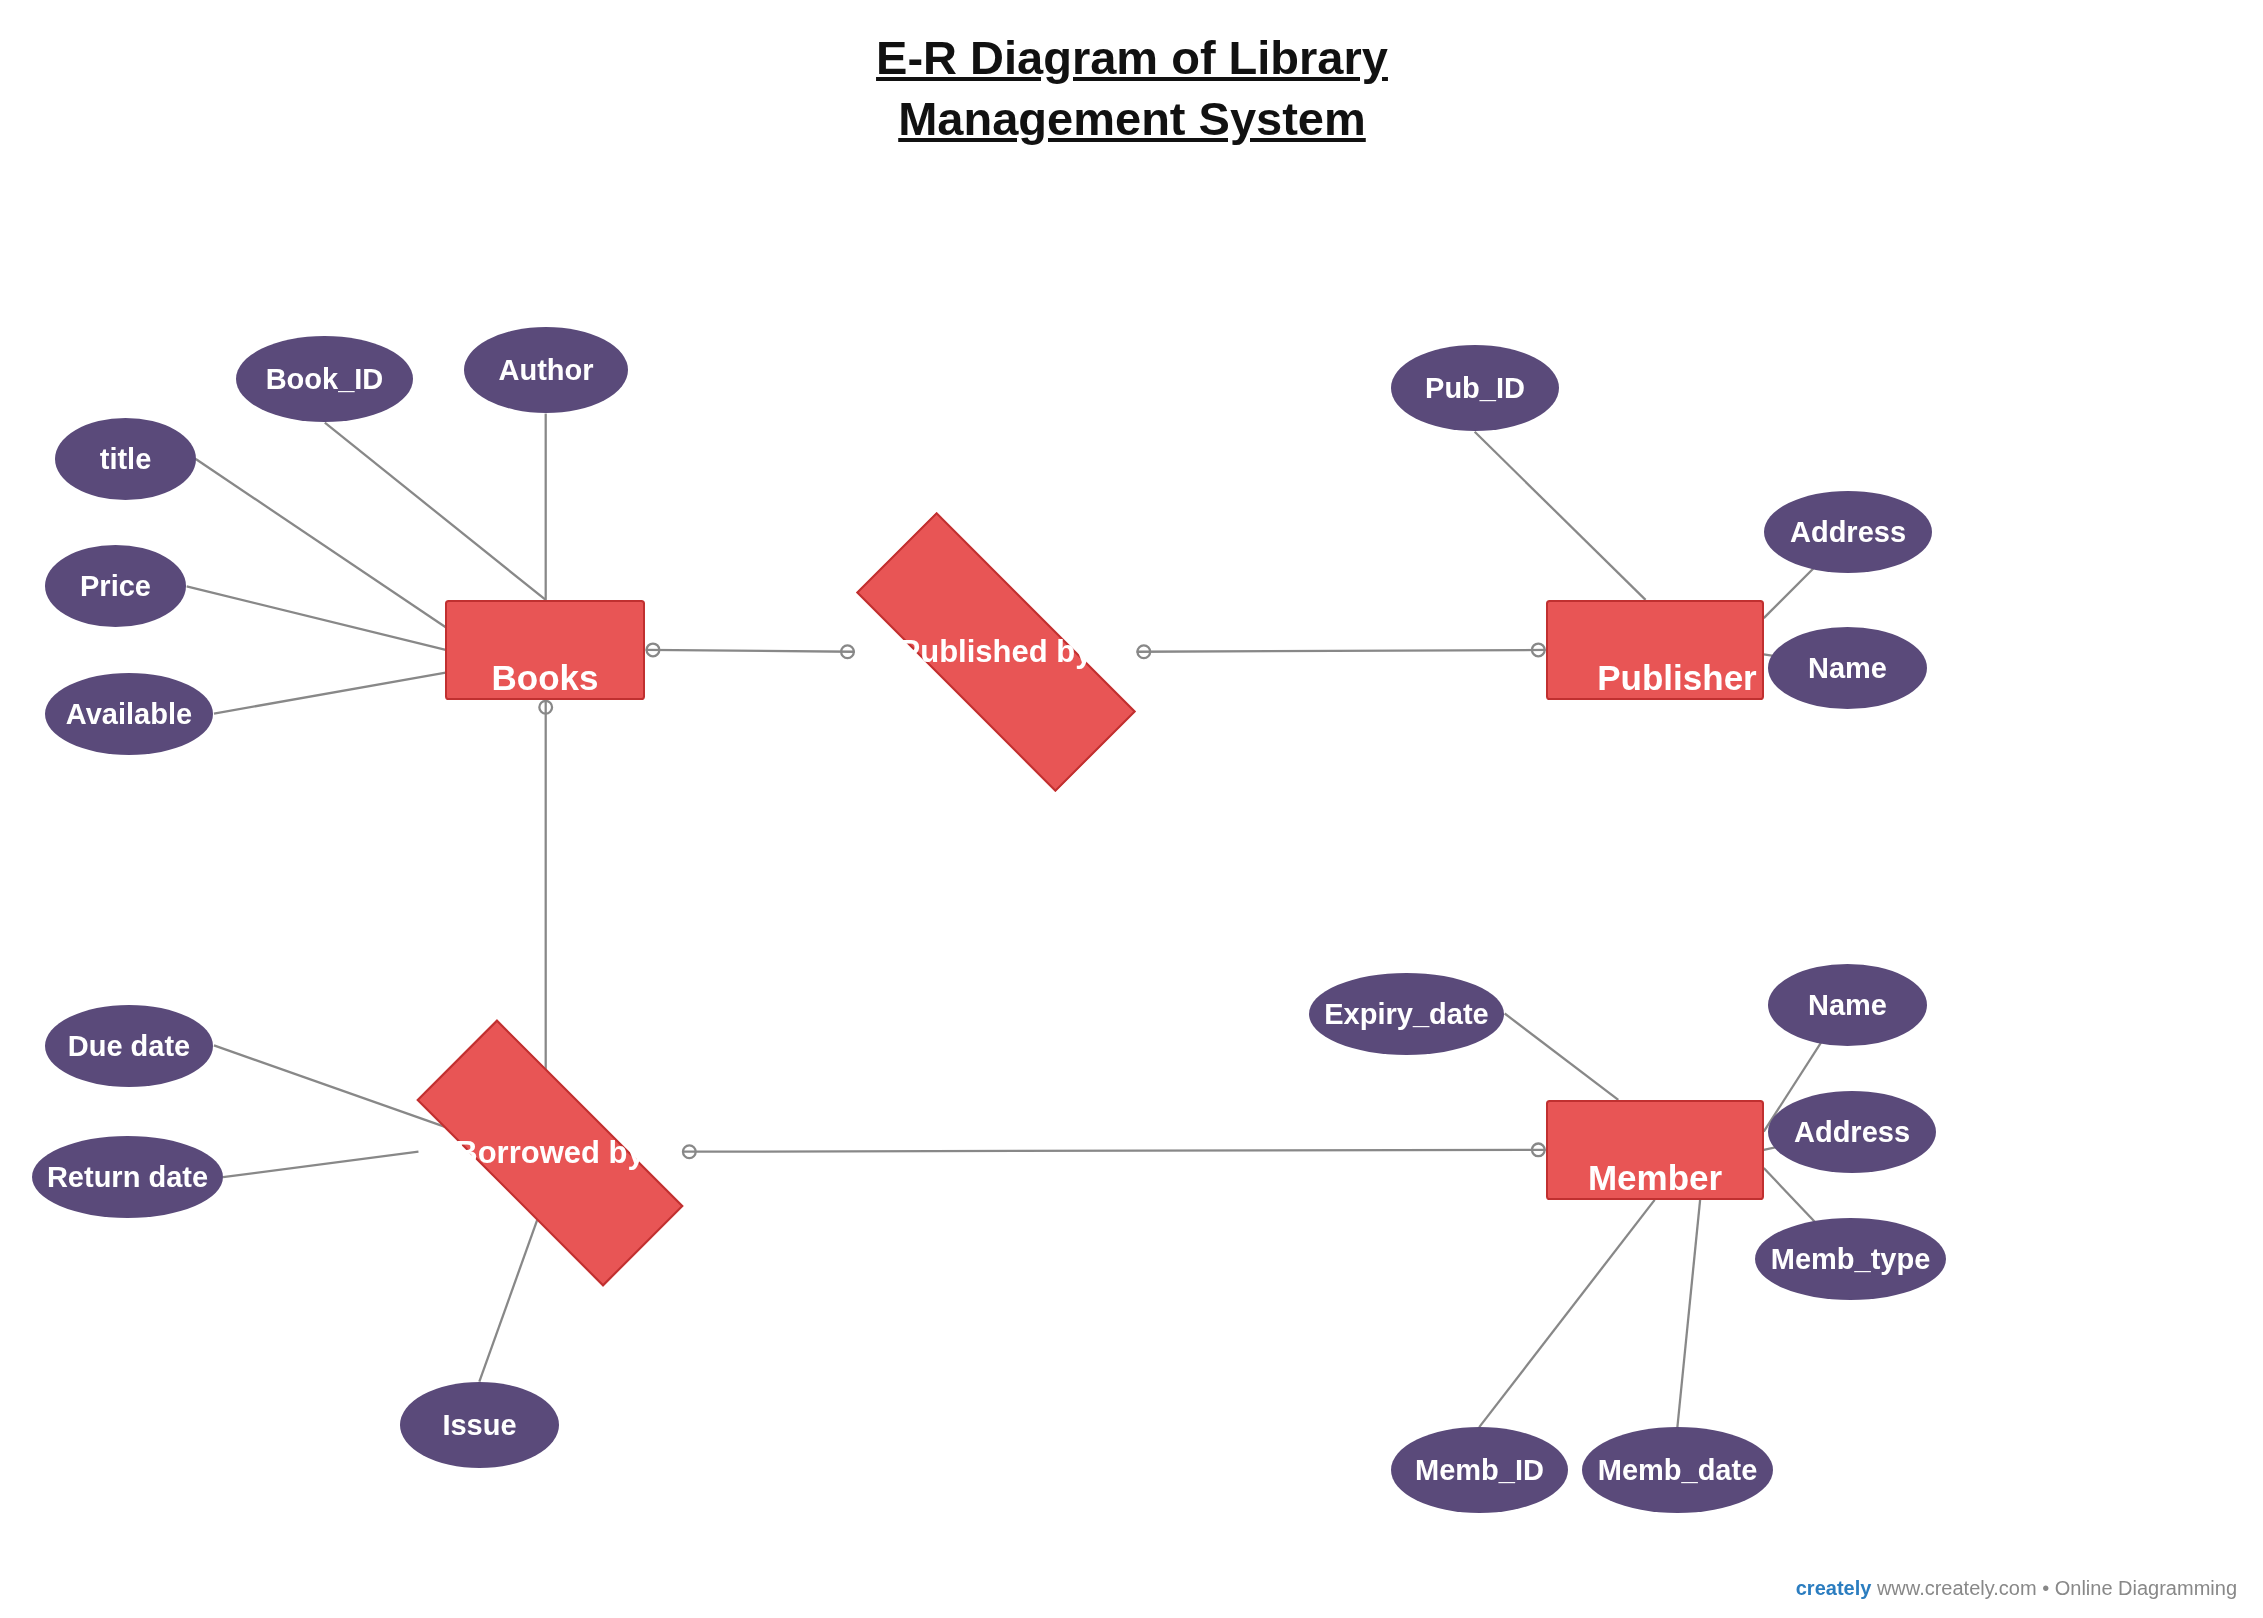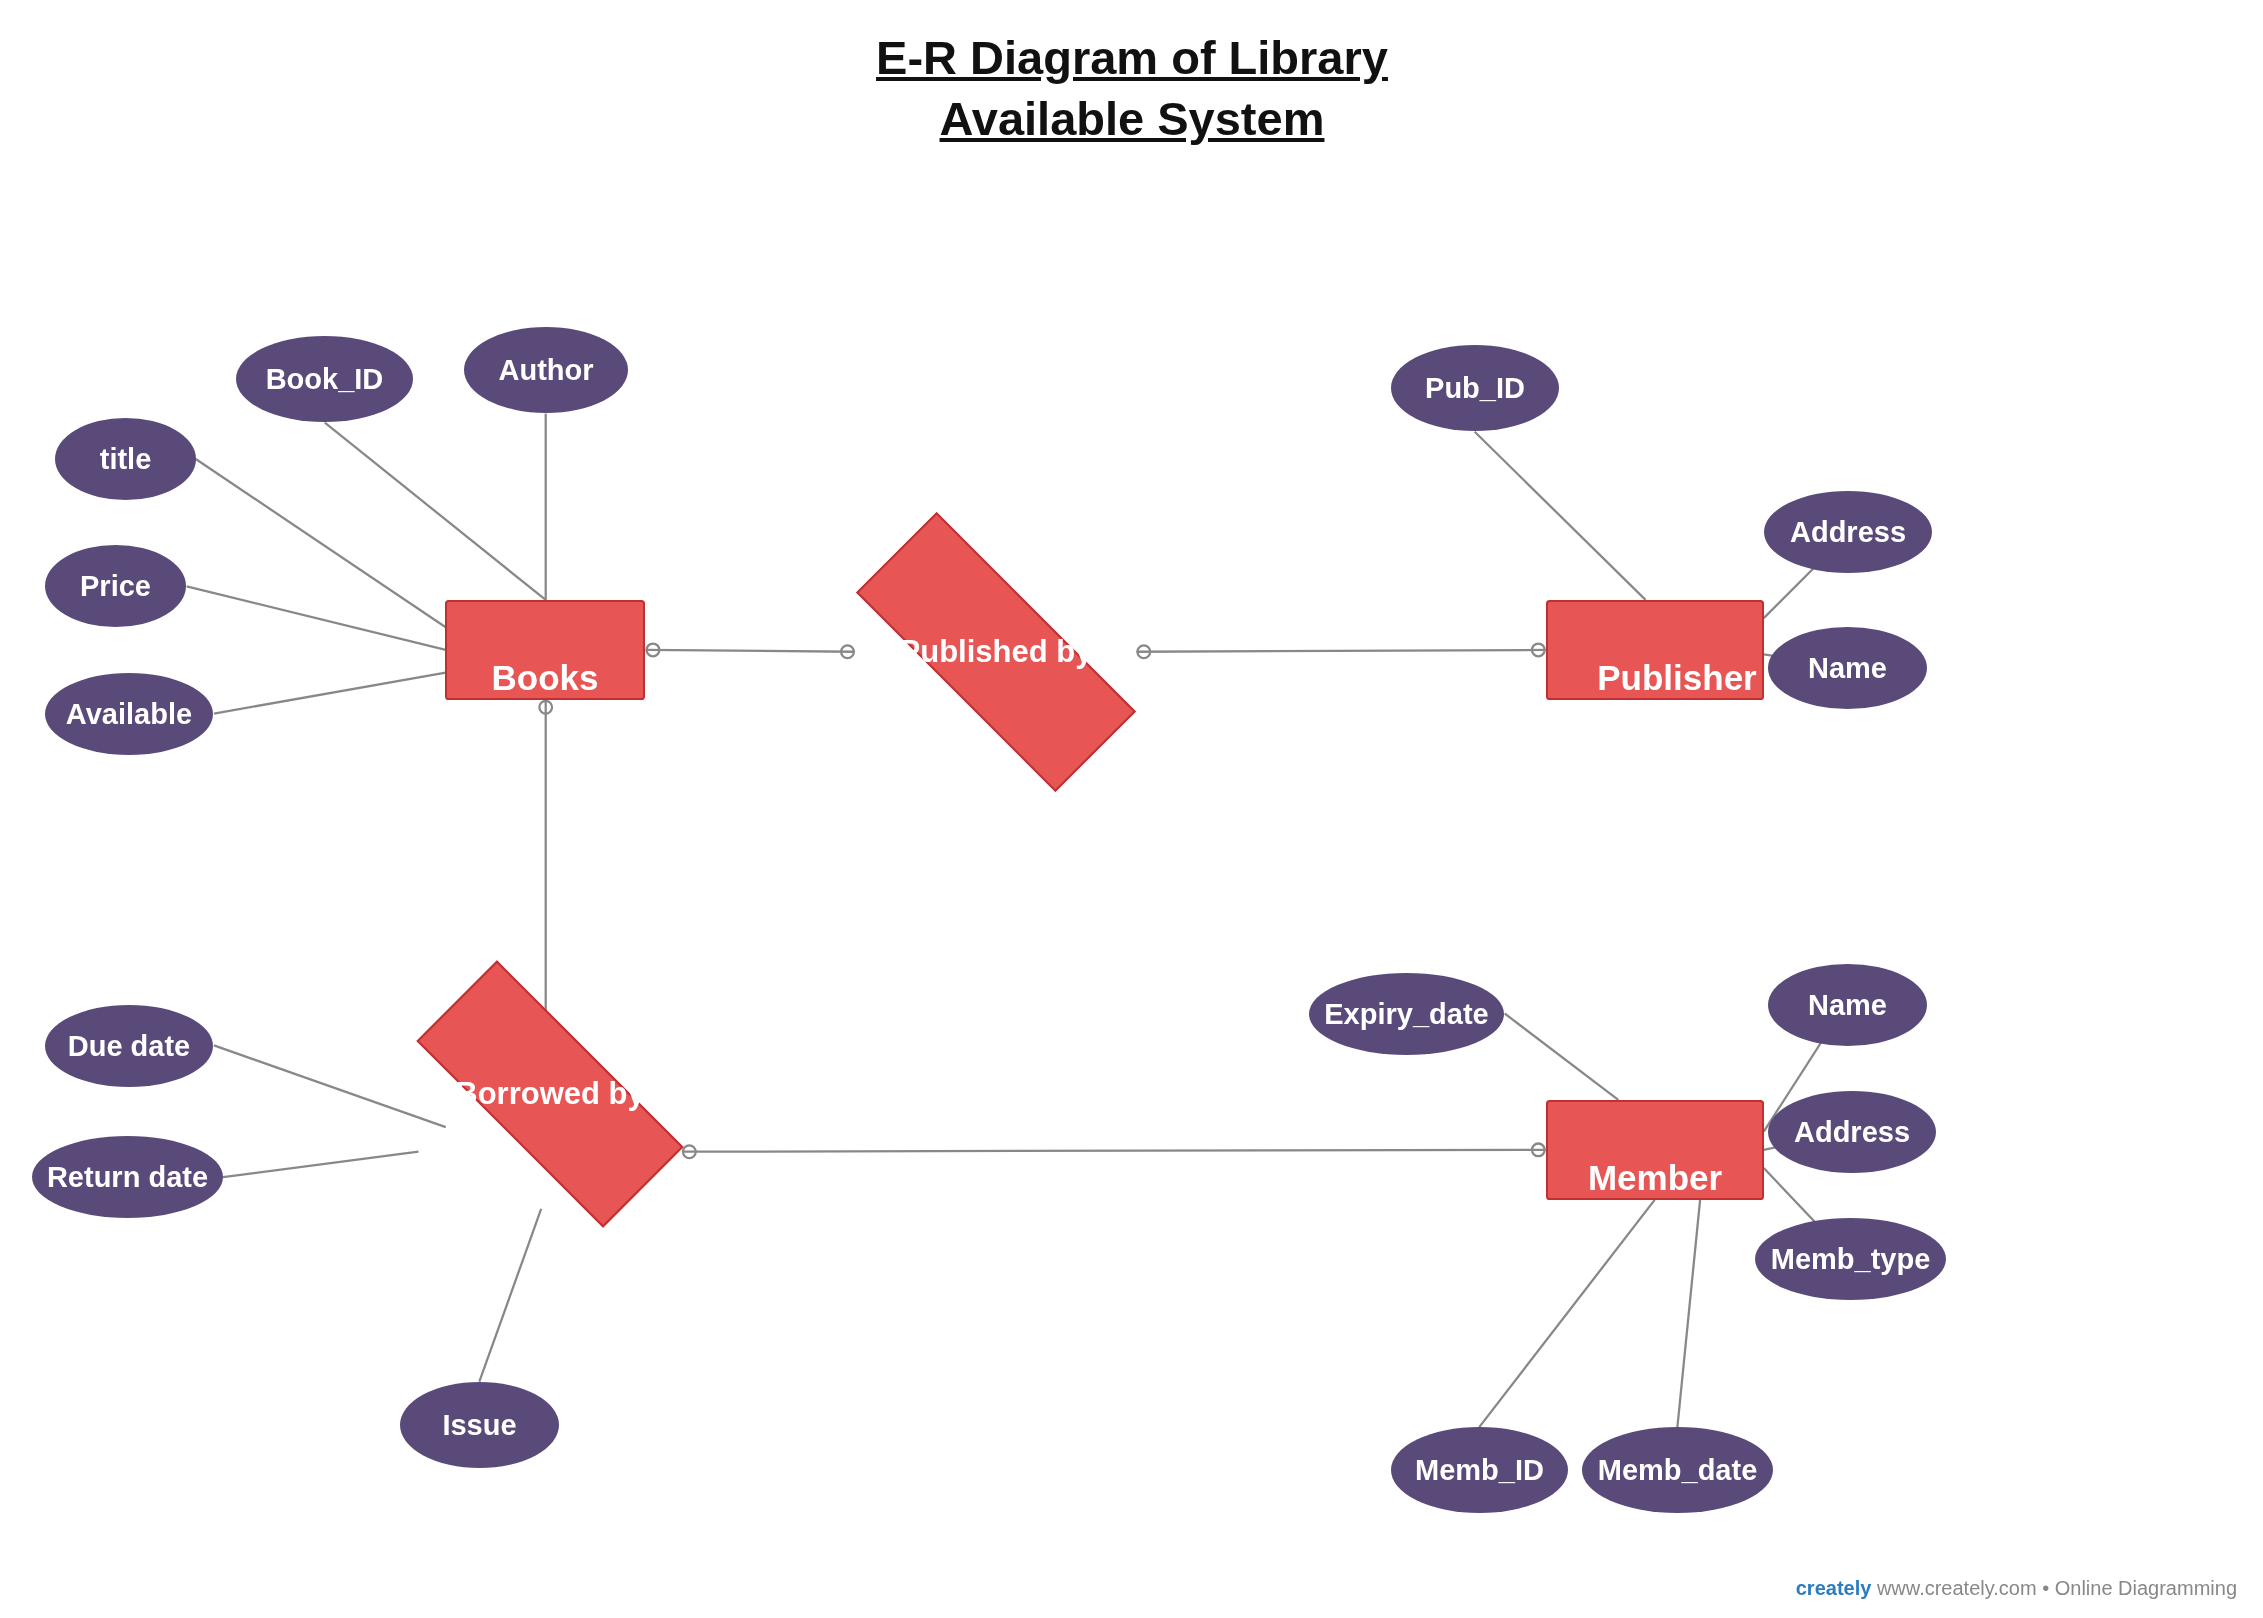--- a/index.html
+++ b/index.html
@@ -95,21 +95,21 @@
       font-weight: bold;
     }
   </style>
 </head>
 <body>
 
 <div class="diagram-container">
 
   <div class="title">
     <div>E-R Diagram of Library</div>
-    <div>Available System</div>
+    <div>Management System</div>
   </div>
 
   <svg class="lines" viewBox="0 0 2490 1780" width="2264" height="1618">
 
     <line x1="600" y1="660" x2="357" y2="465" stroke="#888" stroke-width="2.5"></line>
 
     <line x1="600" y1="660" x2="600" y2="455" stroke="#888" stroke-width="2.5"></line>
 
     <line x1="490" y1="690" x2="215" y2="505" stroke="#888" stroke-width="2.5"></line>
 
@@ -174,21 +174,21 @@
 
   <div class="entity" style="left:1546px; top:1100px; width:218px; height:100px;">
     <span>Member</span>
   </div>
 
   <div class="relationship" style="left:855px; top:595px; width:282px; height:114px;">
     <div class="diamond"></div>
     <span class="rel-label">Published by</span>
   </div>
 
-  <div class="relationship" style="left:418px; top:1037px; width:264px; height:114px;">
+  <div class="relationship" style="left:418px; top:1096px; width:264px; height:114px;">
     <div class="diamond"></div>
     <span class="rel-label">Borrowed by</span>
   </div>
 
   <div class="attribute" style="left:236px; top:336px; width:177px; height:86px;">
     <span>Book_ID</span>
   </div>
 
   <div class="attribute" style="left:464px; top:327px; width:164px; height:86px;">
     <span>Author</span>

